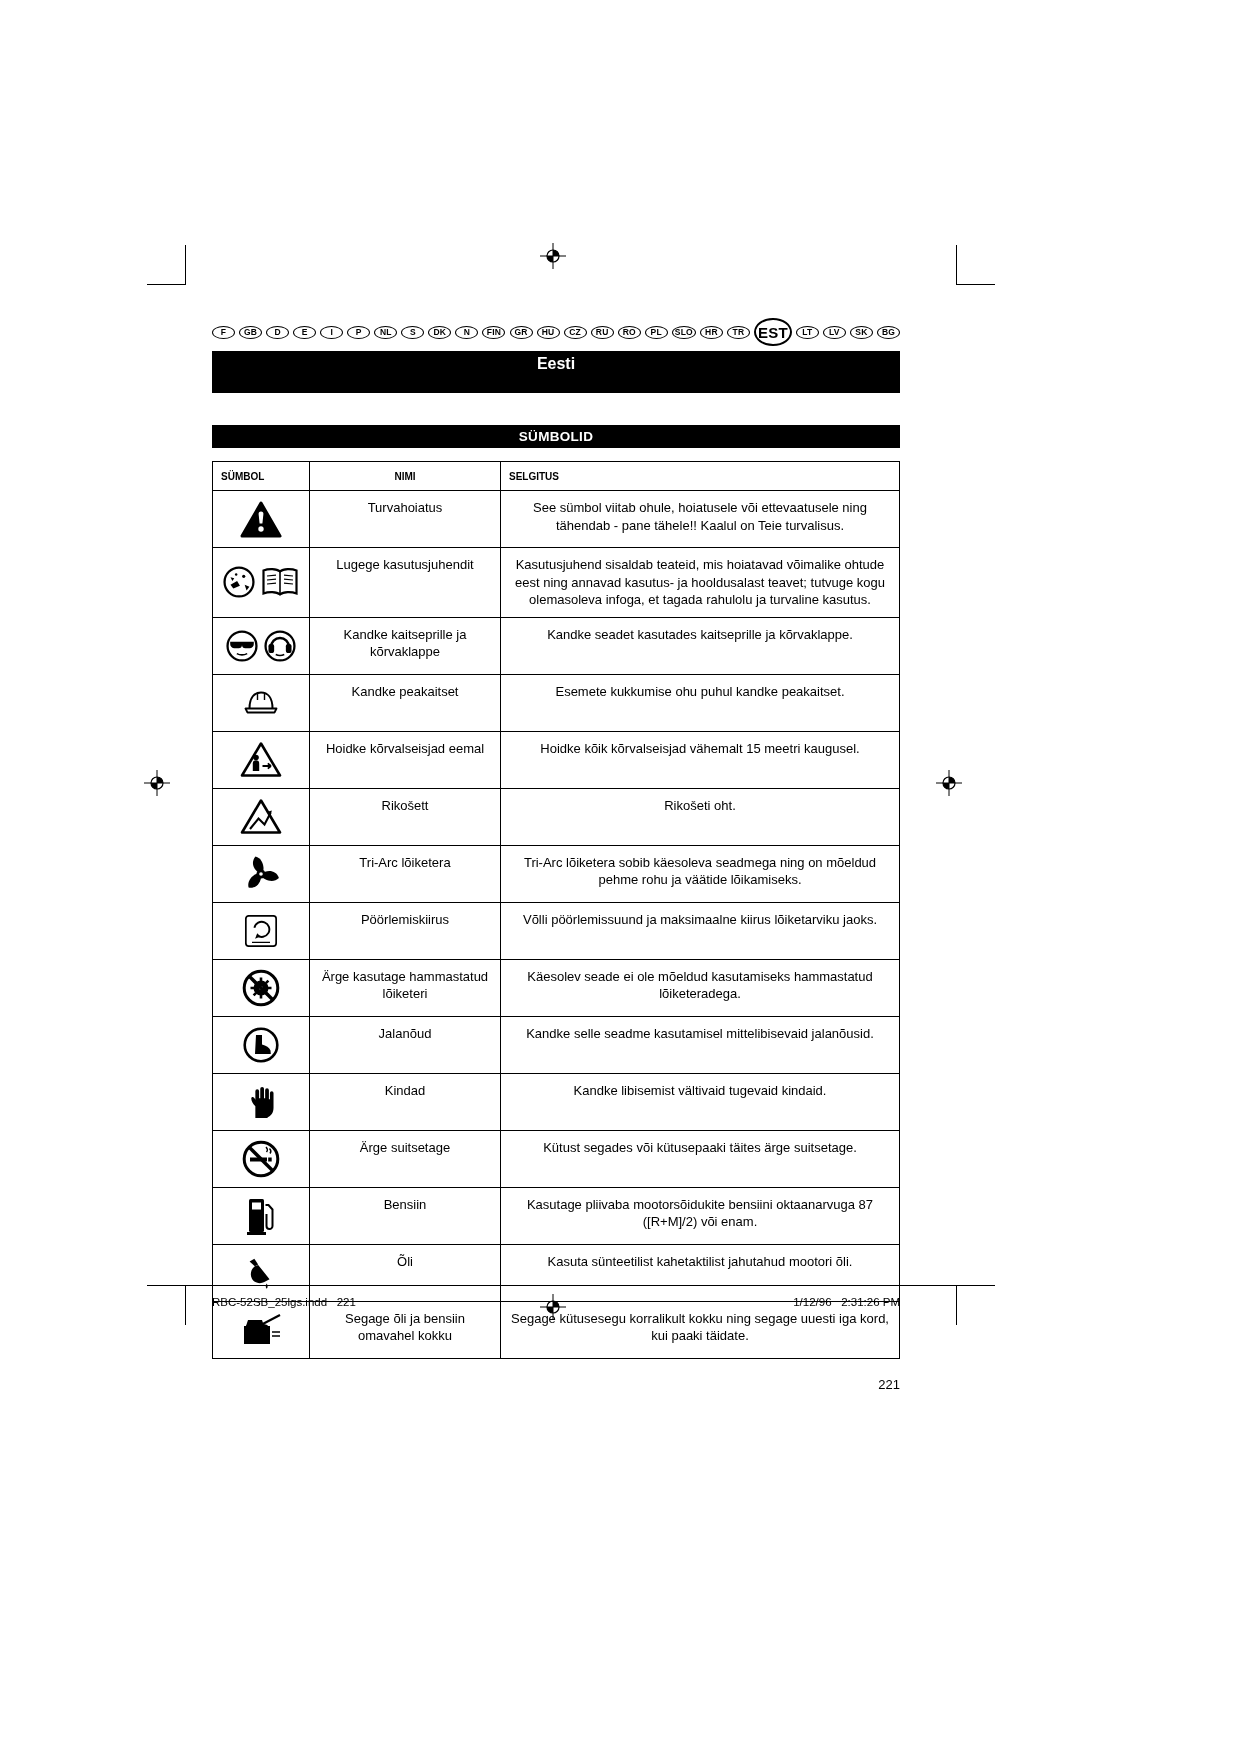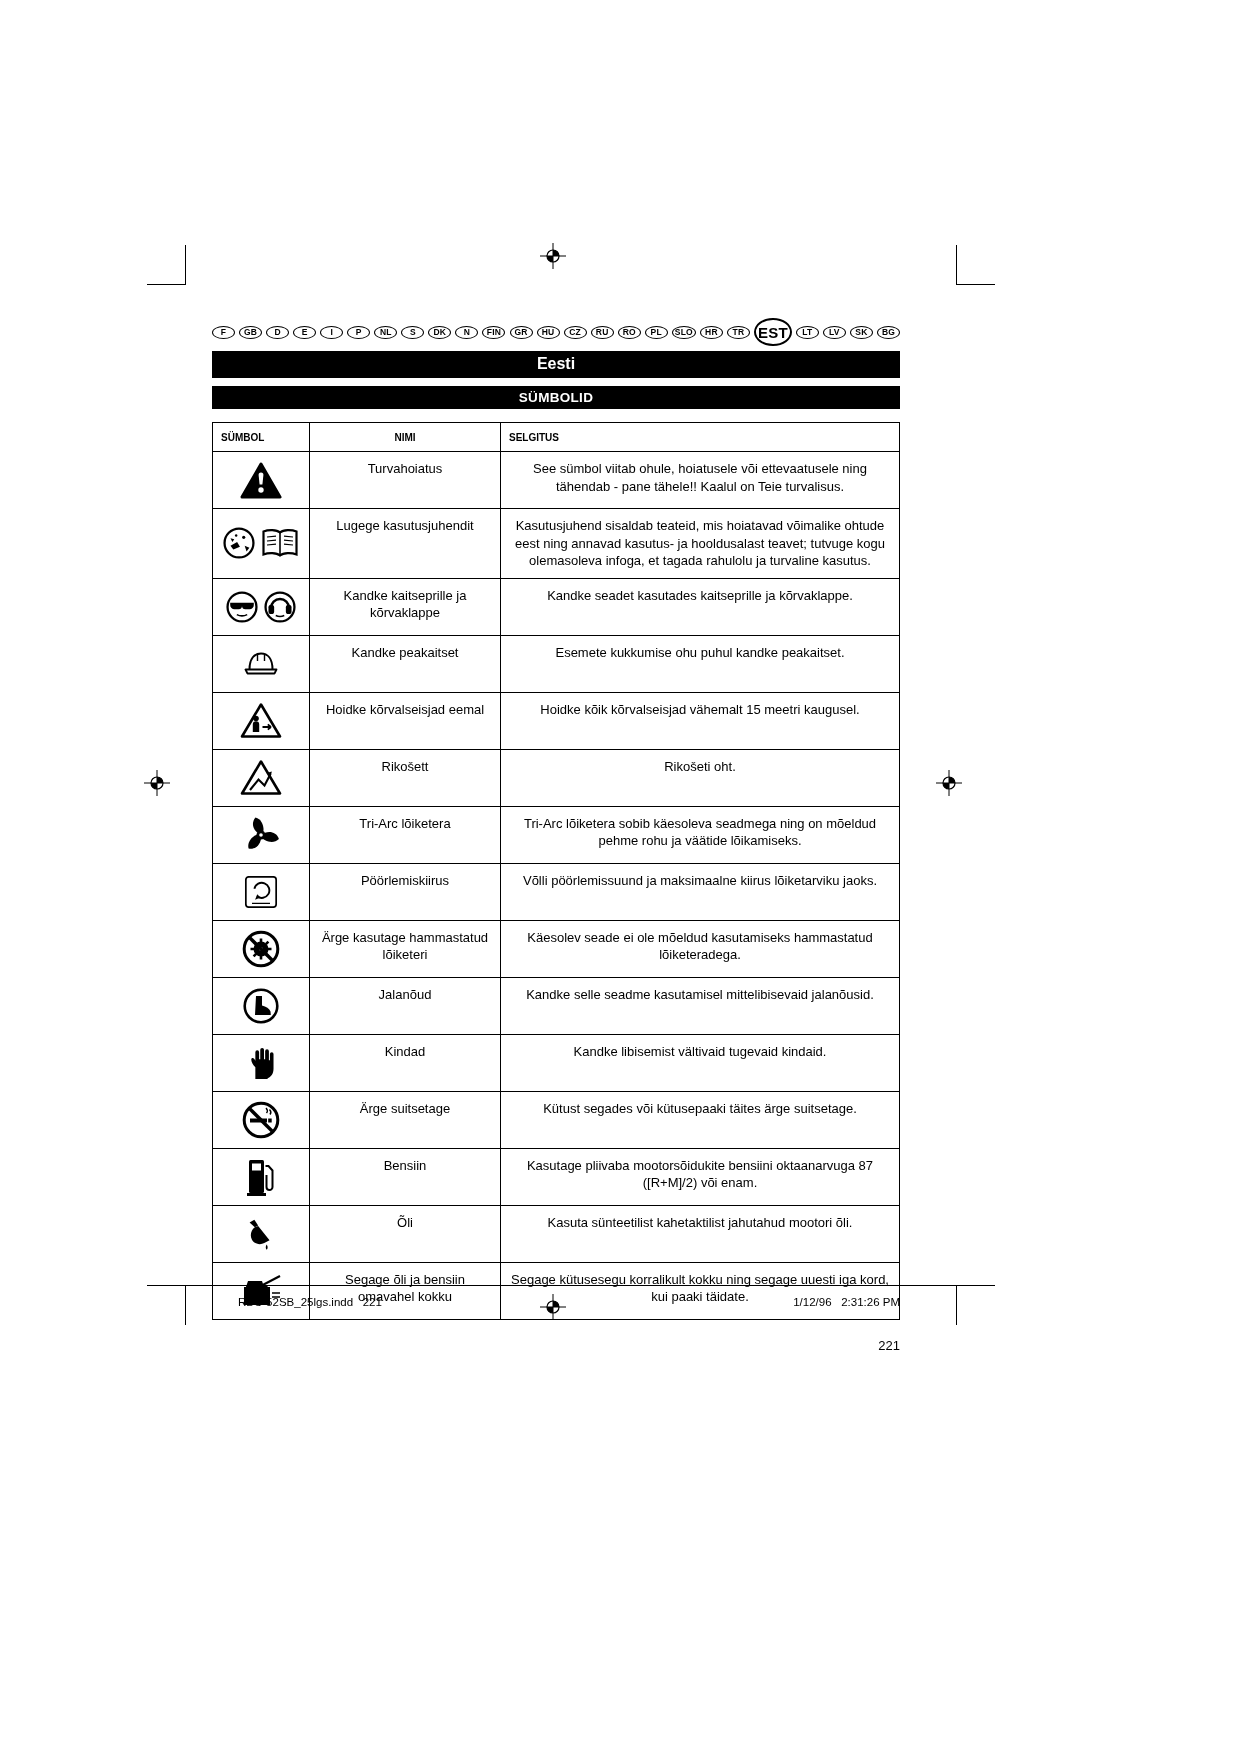--- a/index.html
+++ b/index.html
@@ -16,37 +16,37 @@
   
   .langs{display:flex;justify-content:space-between;align-items:center;height:24px;margin-bottom:7px;}
   .lang{
     min-width:23px;height:13px;border:1.4px solid #000;border-radius:50%;
     display:inline-flex;align-items:center;justify-content:center;
     font-size:8.5px;font-weight:bold;padding:0 2px;box-sizing:border-box;letter-spacing:0.2px;
   }
   .lang.active{min-width:36px;height:28px;border-width:2.6px;font-size:15px;}
   
   .bar{background:#000;color:#fff;text-align:center;font-weight:bold;}
-  .bar.title{font-size:16px;padding:4px 0 5px;margin-bottom:8px;}
+  .bar.title{font-size:16px;padding:4px 0 20px;margin-bottom:32px;}
   .bar.section{font-size:13.5px;padding:4px 5px;margin-bottom:13px;letter-spacing:0.3px;}
   
   .intro{font-size:13.2px;line-height:1.42;text-align:justify;margin:0 0 12px;}
   
   table.symbols{width:100%;border-collapse:collapse;}
   .symbols th,.symbols td{border:1px solid #000;text-align:center;}
   .symbols th{text-align:left;font-size:10px;padding:5px 8px;height:18px;}
   .symbols td{font-size:13px;padding:8px 9px;vertical-align:top;height:40px;line-height:1.35;}
   .symbols td.col-symbol{width:80px;text-align:center;vertical-align:middle;padding:4px 2px;}
   .symbols td.col-name{width:172px;}
   .sym{display:inline-block;vertical-align:middle;margin:0 2px;}
   .sym svg{display:block;}
   
   .pagenum{text-align:right;font-size:13px;margin-top:18px;}
   .footer{position:absolute;left:212px;top:1296px;width:688px;display:flex;justify-content:space-between;font-size:11.5px;}
-  .footer span{white-space:pre;margin-left:26px;}
+  .footer span{white-space:pre;}
 </style>
 </head>
 <body>
 
 <div class="mark" style="left:185px;top:245px;width:1px;height:40px;"></div>
 <div class="mark" style="left:147px;top:284px;width:39px;height:1px;"></div>
 <div class="mark" style="left:956px;top:245px;width:1px;height:40px;"></div>
 <div class="mark" style="left:956px;top:284px;width:39px;height:1px;"></div>
 <div class="mark" style="left:185px;top:1285px;width:1px;height:40px;"></div>
 <div class="mark" style="left:147px;top:1285px;width:39px;height:1px;"></div>

